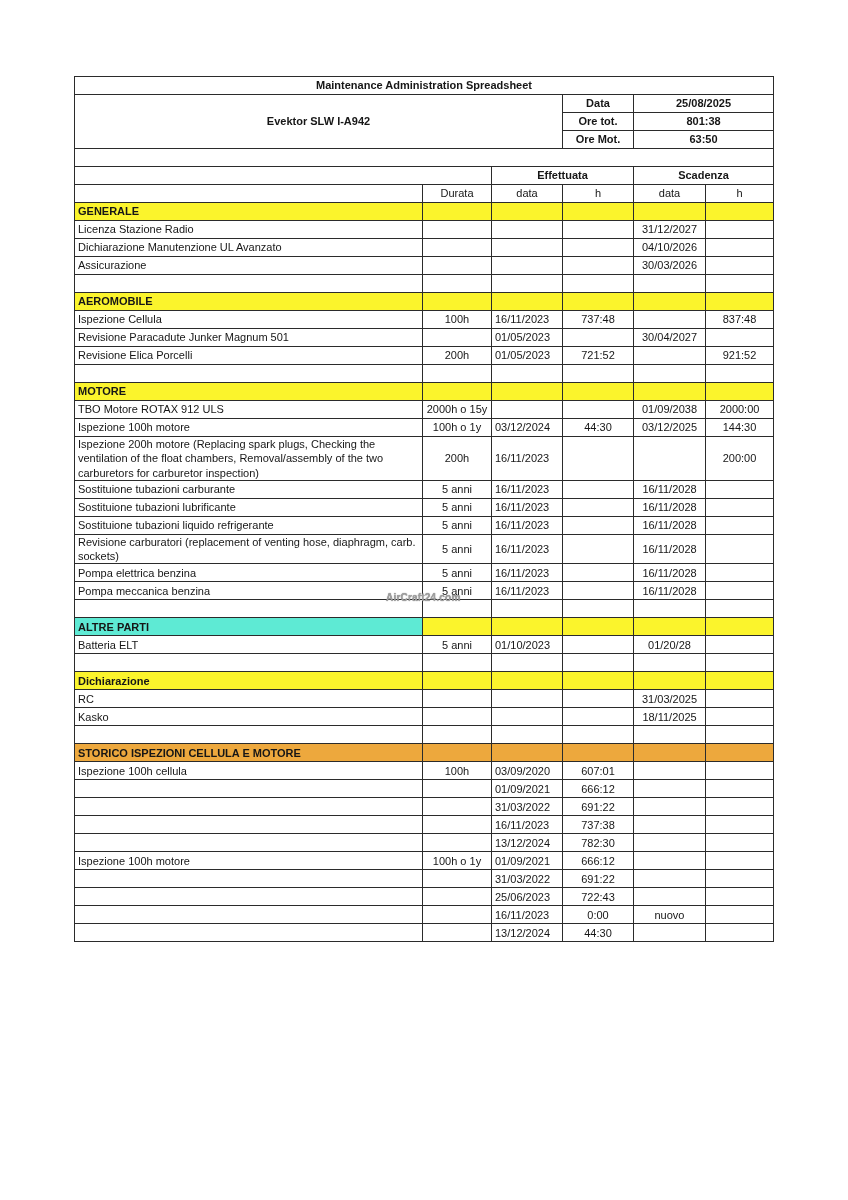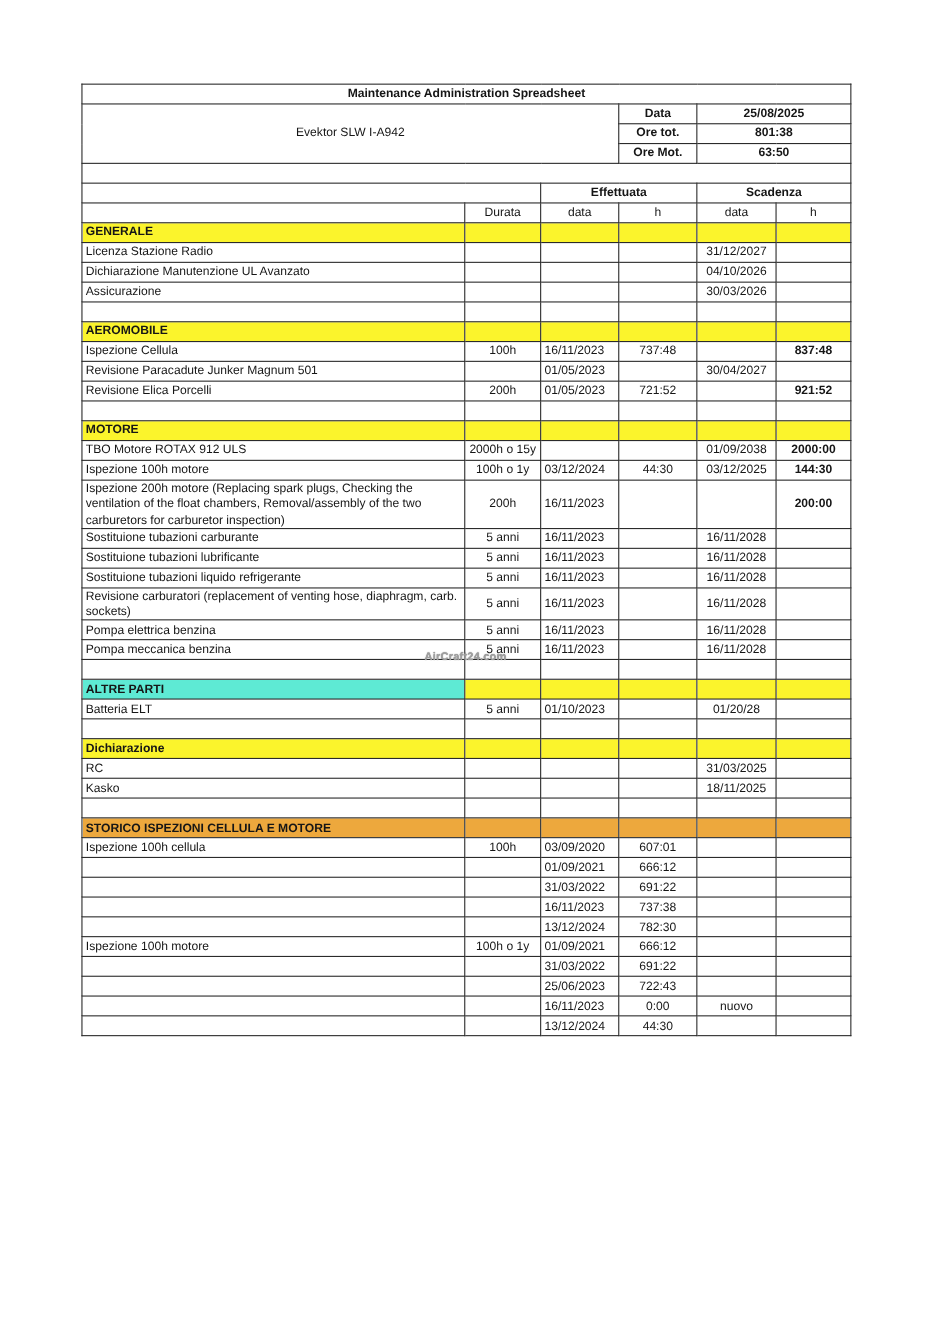--- a/index.html
+++ b/index.html
@@ -22,34 +22,34 @@
     font-size:11px;
     padding:0 3px;
     line-height:1.3;
     overflow:hidden;
     vertical-align:middle;
   }
   td.title-cell{
     font-size:21px;font-weight:bold;text-align:center;
     height:31px;border:2px solid #1d1d1d;
   }
-  td.aircraft-cell{font-size:17px;font-weight:normal;text-align:center;}
+  td.aircraft-cell{font-size:17px;font-weight:bold;text-align:center;}
   td.info-label{font-weight:bold;text-align:center;font-size:12px;height:18px;}
   td.info-value{font-weight:bold;text-align:center;font-size:12px;height:18px;}
   td.gap-cell{border:none;border-top:1px solid #2b2b2b;border-left:1px solid #2b2b2b;border-right:1px solid #2b2b2b;height:13px;}
   td.ghost{border:none;border-left:1px solid #2b2b2b;}
   td.grp{font-weight:bold;text-align:center;font-size:11px;height:17px;}
   td.colh{text-align:center;font-size:11px;height:16px;}
   td.sec{font-weight:bold;font-size:11px;}
   td.c0{text-align:left;}
   td.c1{text-align:center;}
   td.c2{text-align:left;padding-left:4px;}
   td.c3{text-align:center;}
   td.c4{text-align:center;padding-left:4px;}
-  td.c5{text-align:center;font-weight:bold;}
+  td.c5{text-align:center;}
   td.center{text-align:center;padding-left:3px;}
   .watermark{
     position:absolute;left:386px;top:592px;
     font-size:10px;font-weight:bold;
     color:#a0a0a0;
     text-shadow:0 0 1px #6b6b6b;
     letter-spacing:0.2px;
     z-index:5;
     pointer-events:none;
   }

